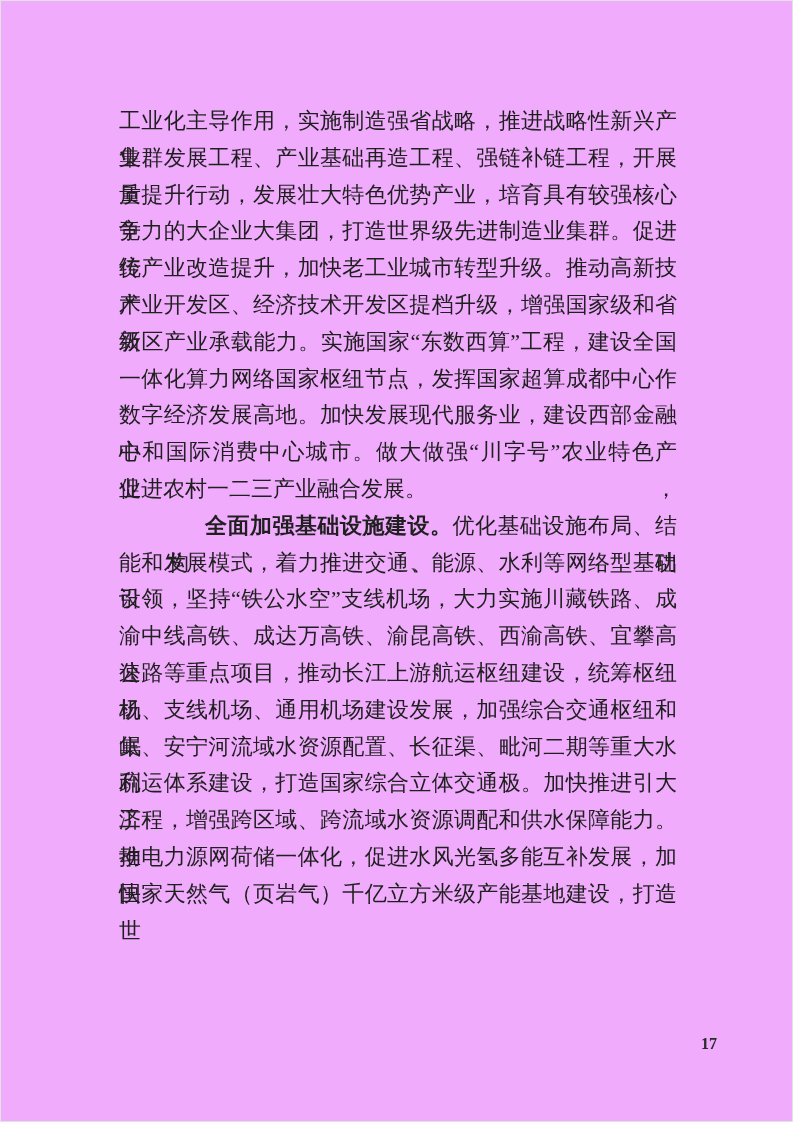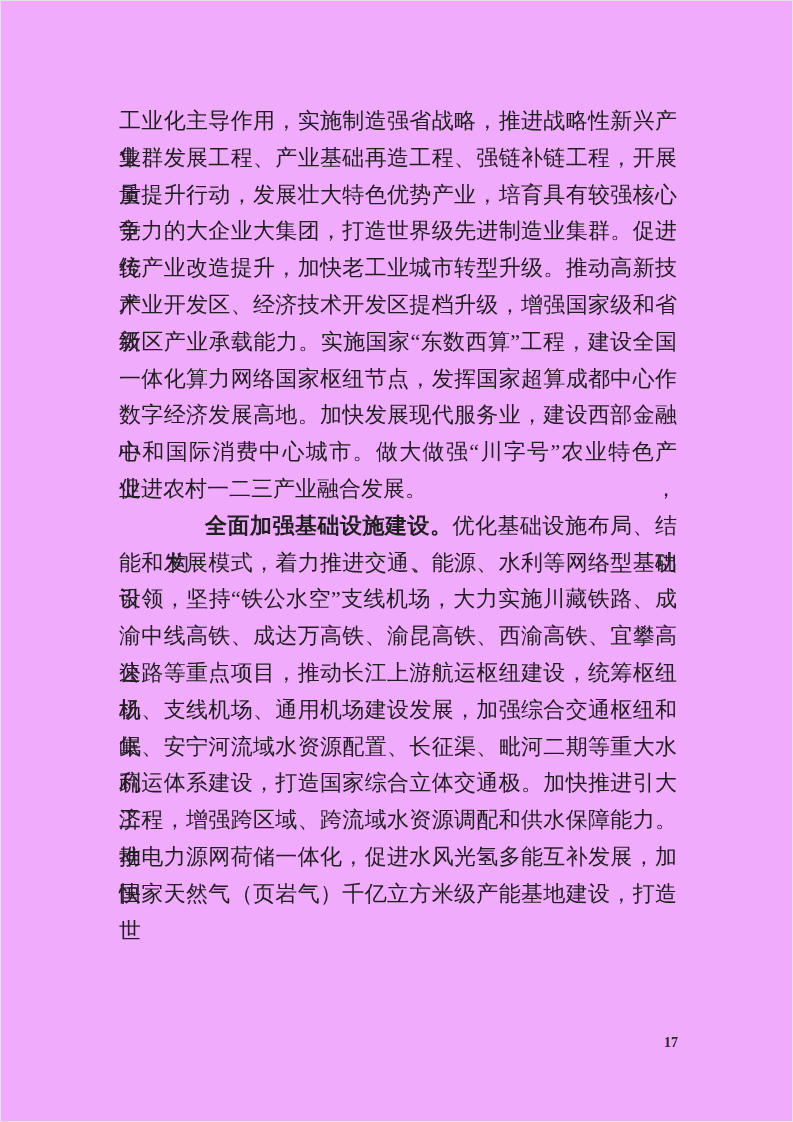--- a/index.html
+++ b/index.html
@@ -42,25 +42,25 @@
   }
   .line.indent {
     text-indent: 38px;
     margin-left: 48px;
   }
   .bold-lead {
     font-weight: bold;
   }
   .page-number {
     position: absolute;
-    left: 655px;
+    left: 693px;
     top: 1034px;
     width: 30px;
     text-align: center;
-    font-size: 14px;
+    font-size: 16px;
     font-weight: bold;
     color: #2a2a2a;
     font-family: "Liberation Serif", "DejaVu Serif", serif;
   }
 </style>
 </head>
 <body>
 
 <div class="page">
   <div class="text-block" id="text-block">

